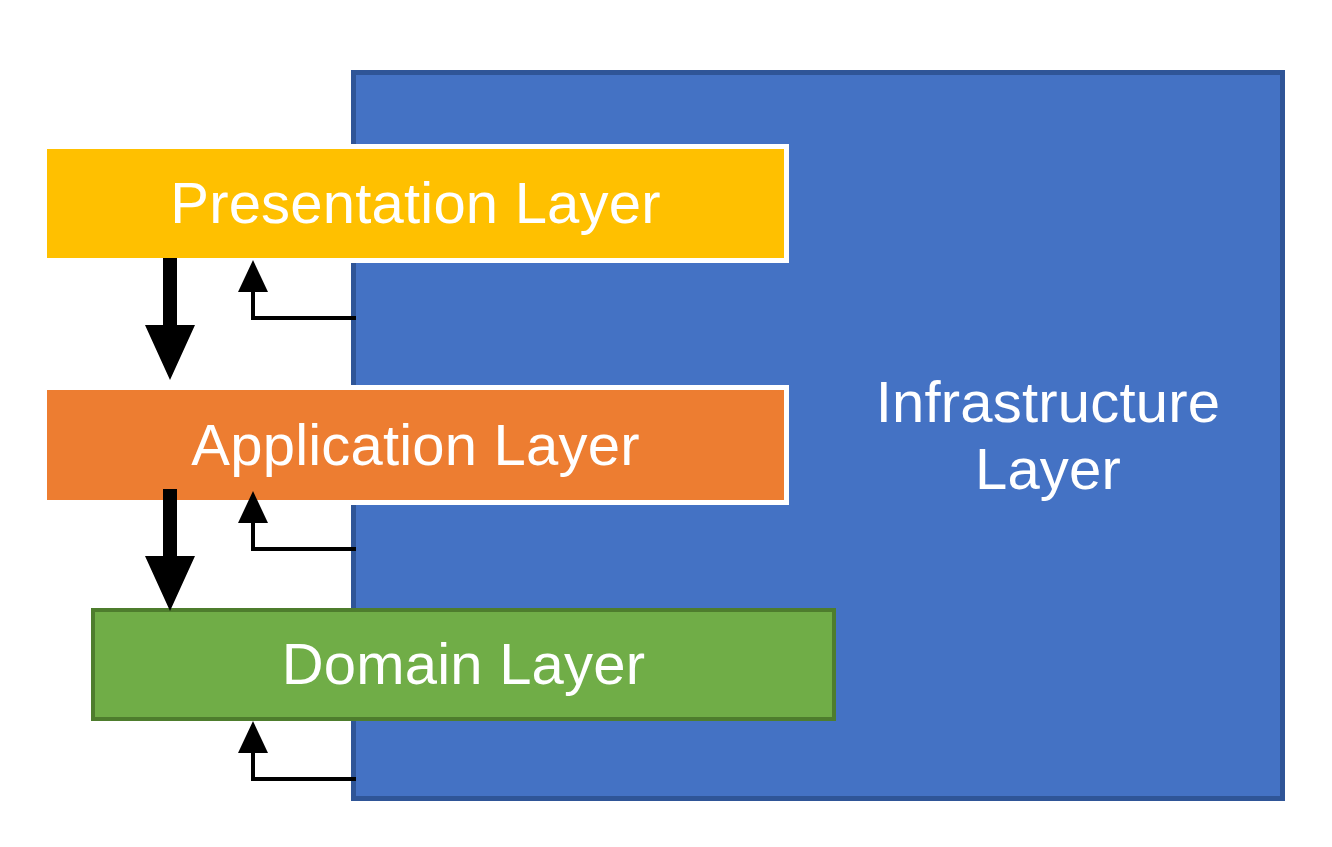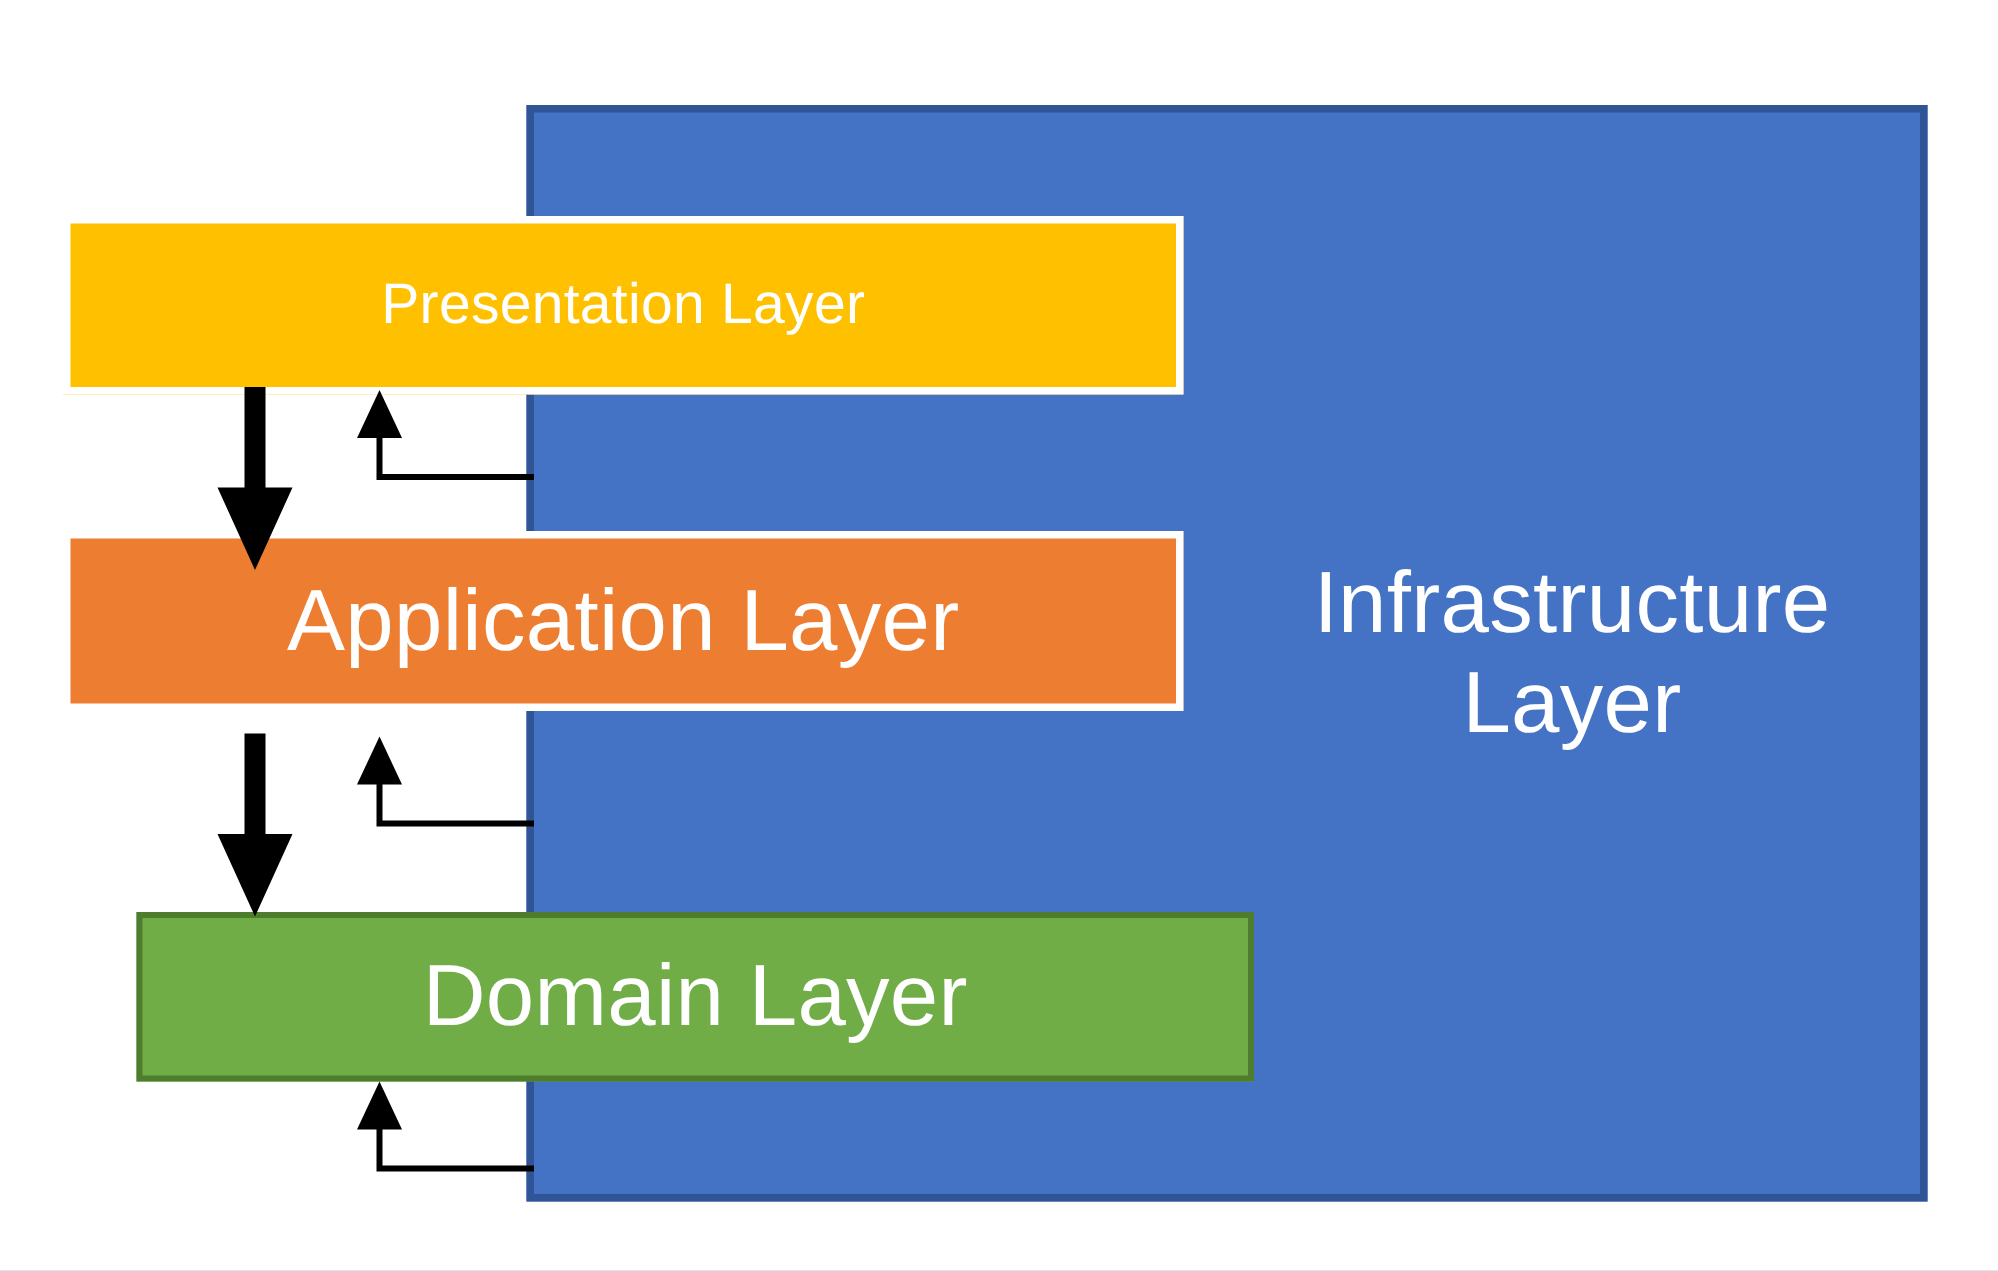--- a/index.html
+++ b/index.html
@@ -53,28 +53,28 @@
   }
 
   
   #presentation-layer {
     left: 42px;
     top: 144px;
     width: 747px;
     height: 119px;
     background: #FFC000;
     border: 5px solid #FFFFFF;
-    font-size: 38px;
+    font-size: 58px;
     z-index: 3;
   }
 
   
   #application-layer {
     left: 42px;
-    top: 354px;
+    top: 385px;
     width: 747px;
     height: 120px;
     background: #ED7D31;
     border: 5px solid #FFFFFF;
     font-size: 58px;
     z-index: 3;
   }
 
   
   #domain-layer {

